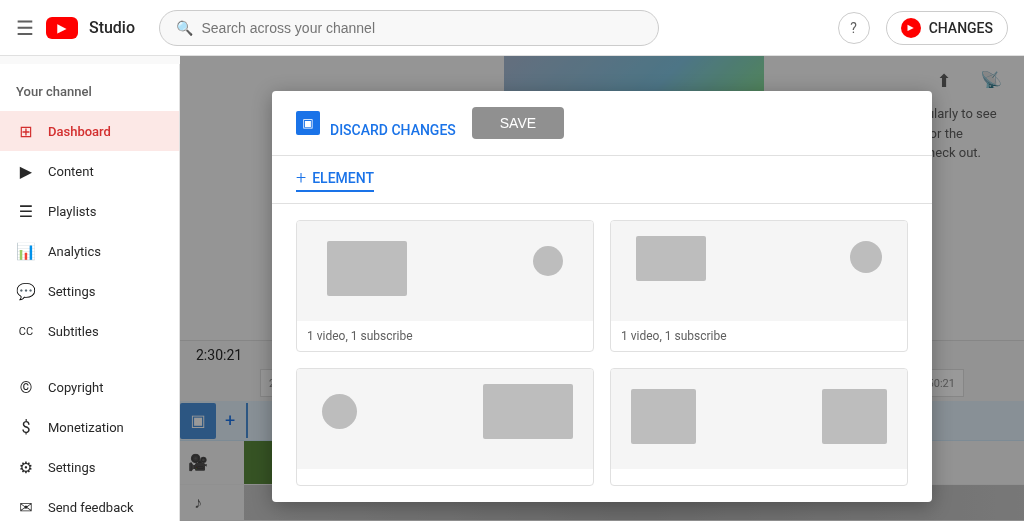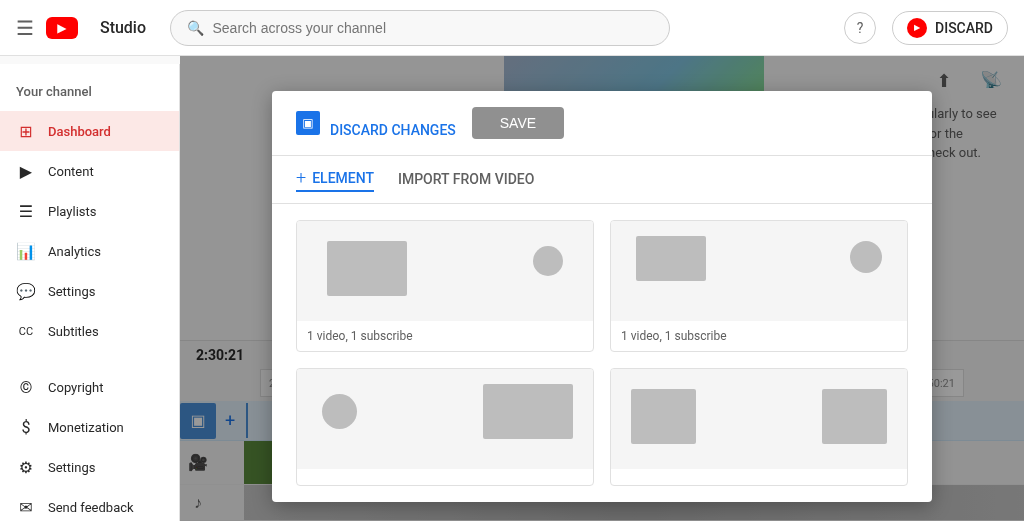--- a/index.html
+++ b/index.html
@@ -1,21 +1,21 @@
 <!DOCTYPE html>
 <html><head>
   <meta charset="utf-8">
   <style>
     * { box-sizing: border-box; margin: 0; padding: 0; }
     body { font-family: 'Roboto', Arial, sans-serif; background: #f9f9f9; width: 1024px; height: 521px; overflow: hidden; position: relative; }
 
     
     .topbar { display: flex; align-items: center; background: #fff; height: 56px; padding: 0 16px; border-bottom: 1px solid #e0e0e0; position: relative; z-index: 10; }
     .topbar-menu { font-size: 20px; cursor: pointer; color: #606060; margin-right: 12px; }
-    .topbar-logo { display: flex; align-items: center; gap: 22px; margin-right: 24px; }
+    .topbar-logo { display: flex; align-items: center; gap: 11px; margin-right: 24px; }
     .yt-icon { width: 32px; height: 22px; background: #ff0000; border-radius: 6px; display: flex; align-items: center; justify-content: center; }
     .yt-icon::after { content: '▶'; color: white; font-size: 12px; }
     .topbar-studio { font-size: 16px; font-weight: 500; color: #282828; }
     .topbar-search { flex: 1; max-width: 500px; height: 36px; border: 1px solid #ccc; border-radius: 18px; padding: 0 16px; font-size: 14px; color: #606060; background: #f8f8f8; display: flex; align-items: center; }
     .topbar-search input { border: none; background: transparent; outline: none; width: 100%; font-size: 14px; color: #606060; }
     .topbar-search-icon { color: #606060; margin-right: 8px; }
     .topbar-right { display: flex; align-items: center; gap: 16px; margin-left: auto; }
     .topbar-help { width: 32px; height: 32px; border-radius: 50%; border: 1px solid #ccc; display: flex; align-items: center; justify-content: center; color: #606060; font-size: 14px; cursor: pointer; }
     .topbar-create { display: flex; align-items: center; gap: 8px; background: #fff; border: 1px solid #ccc; border-radius: 18px; padding: 6px 14px; cursor: pointer; font-size: 14px; font-weight: 500; color: #282828; }
     .create-icon { width: 20px; height: 20px; background: #ff0000; border-radius: 50%; display: flex; align-items: center; justify-content: center; }
@@ -71,21 +71,21 @@
     
     .modal-body { padding: 16px 24px; display: grid; grid-template-columns: 1fr 1fr; gap: 16px; overflow-y: auto; }
 
     
     .template-card { border: 1px solid #e0e0e0; border-radius: 4px; overflow: hidden; cursor: pointer; }
     .template-preview { height: 100px; background: #f5f5f5; position: relative; display: flex; align-items: center; justify-content: center; }
     .tmpl-rect { background: #bdbdbd; border-radius: 2px; position: absolute; }
     .tmpl-circle { background: #bdbdbd; border-radius: 50%; position: absolute; }
     .template-label { padding: 8px 10px; font-size: 12px; color: #606060; }
     .timeline-controls { display: flex; align-items: center; gap: 16px; padding: 6px 0; }
-    .timecode { font-size: 14px; color: #282828; font-weight: 700; min-width: 70px; }
+    .timecode { font-size: 14px; color: #282828; font-weight: 400; min-width: 70px; }
     .tl-btn { font-size: 13px; color: #606060; cursor: pointer; display: flex; align-items: center; gap: 4px; }
     .tl-btn .arrow { font-size: 14px; }
 
     .timeline-ruler { display: flex; align-items: center; background: #fff; height: 28px; border: 1px solid #e0e0e0; padding: 0 8px; margin-bottom: 4px; font-size: 11px; color: #909090; position: relative; }
     .ruler-marks { display: flex; justify-content: space-between; width: 100%; }
     .track-row { display: flex; align-items: center; height: 40px; border-bottom: 1px solid #f0f0f0; }
     .track-icon { width: 36px; display: flex; align-items: center; justify-content: center; color: #606060; font-size: 16px; flex-shrink: 0; }
     .track-add { width: 28px; display: flex; align-items: center; justify-content: center; color: #1a73e8; font-size: 18px; cursor: pointer; }
     .track-content { flex: 1; height: 100%; position: relative; overflow: hidden; }
     .track-thumbnails { display: flex; height: 100%; }
@@ -106,21 +106,21 @@
     <span class="topbar-studio">Studio</span>
   </div>
   <div class="topbar-search">
     <span class="topbar-search-icon">🔍</span>
     <input type="text" placeholder="Search across your channel" style="">
   </div>
   <div class="topbar-right">
     <div class="topbar-help">?</div>
     <div class="topbar-create">
       <div class="create-icon"></div>
-      <span>DISCARD</span>
+      <span>CHANGES</span>
     </div>
   </div>
 </div>
 
 <div class="sidebar">
   <div class="sidebar-channel">Your channel</div>
   <div class="sidebar-item active">
     <span class="icon">⊞</span>
     <span>Dashboard</span>
   </div>
@@ -279,23 +279,20 @@
         <div class="modal-title-icon">▣</div>
         <span class="modal-discard">DISCARD CHANGES</span>
         <button class="modal-save">SAVE</button>
       </div>
 
       <div class="modal-tabs">
         <div class="modal-tab active">
           <span class="modal-tab-add">+</span>
           <span>ELEMENT</span>
         </div>
-        <div class="modal-tab inactive">
-          <span>IMPORT FROM VIDEO</span>
-        </div>
       </div>
 
       <div class="modal-body">
 
         <div class="template-card">
           <div class="template-preview">
             <div class="tmpl-rect" style="width:80px; height:55px; left:30px; top:20px;"></div>
             <div class="tmpl-circle" style="width:30px; height:30px; right:30px; top:25px;"></div>
           </div>
           <div class="template-label">1 video, 1 subscribe</div>

